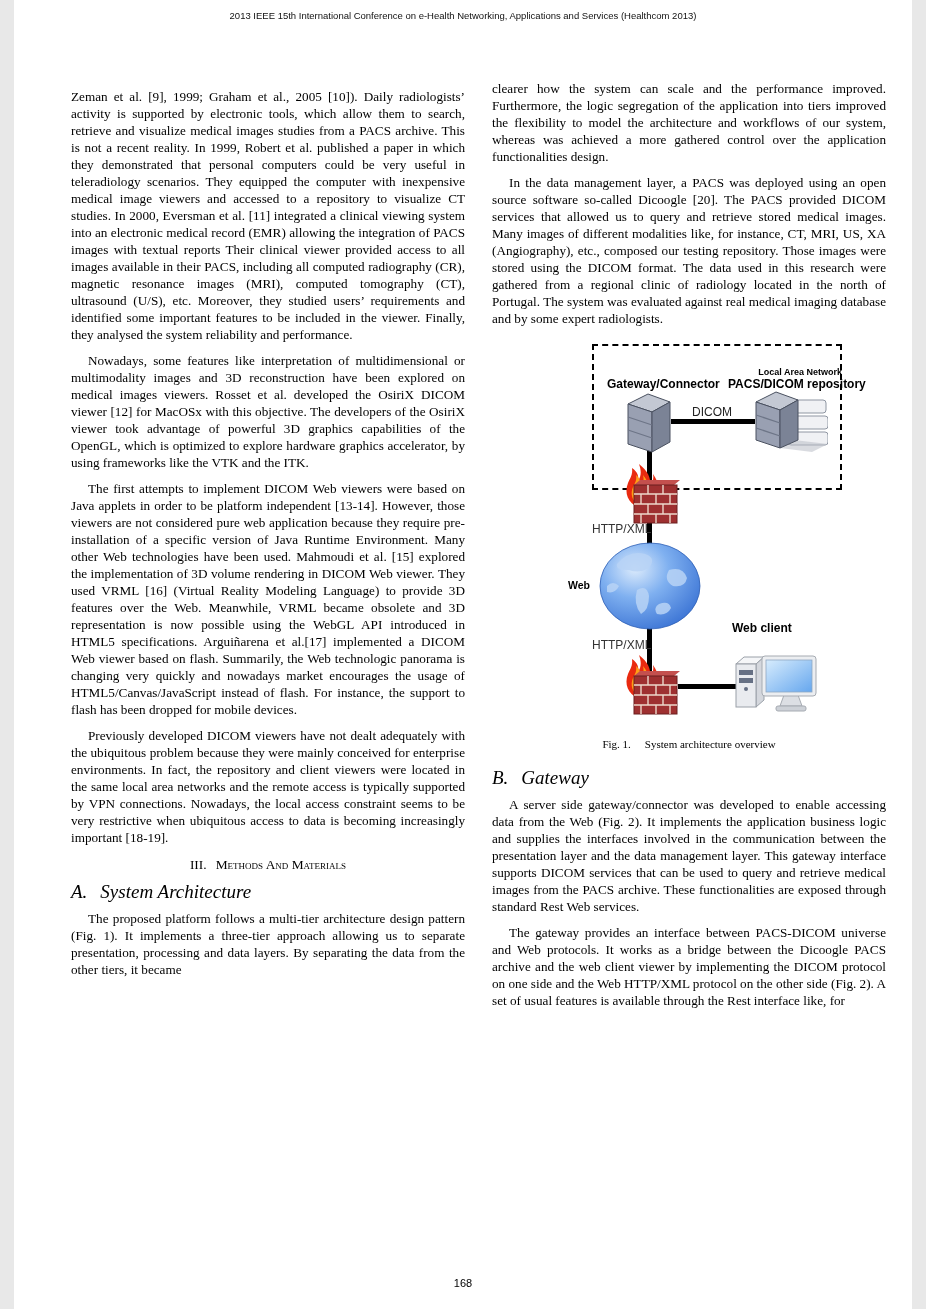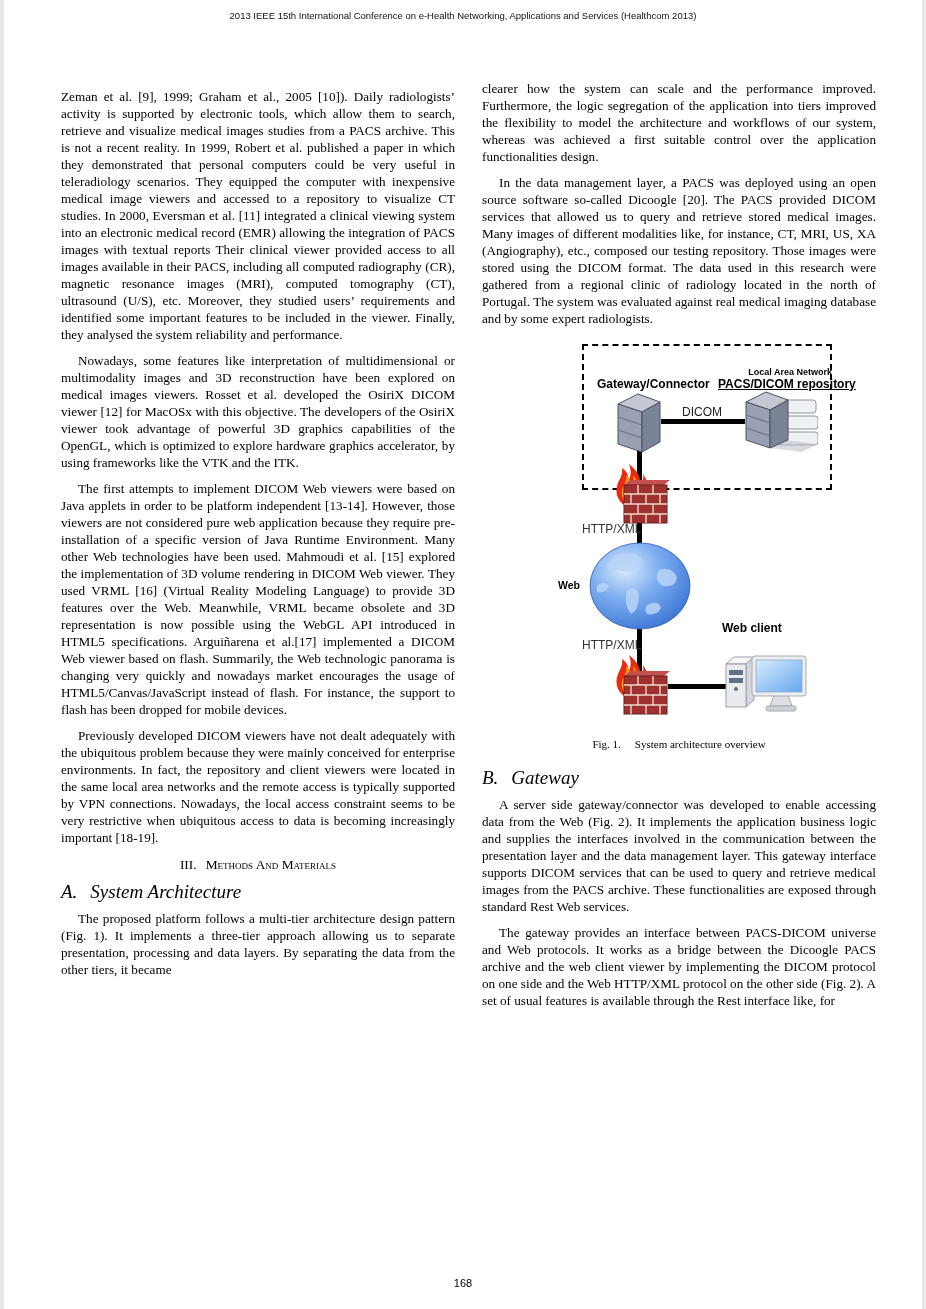--- a/index.html
+++ b/index.html
@@ -1,17 +1,17 @@
 <!DOCTYPE html>
 <html><head>
 <meta charset="utf-8">
 <style>
   html,body{margin:0;padding:0;background:#e8e8e8;}
   .page{position:relative;width:898px;height:1309px;background:#ffffff;margin:0 auto;
-        font-family:"Liberation Serif",serif;color:#000;overflow:hidden;padding-left:20px;}
+        font-family:"Liberation Serif",serif;color:#000;overflow:hidden;}
   .running-head{position:absolute;top:10px;left:0;width:100%;text-align:center;
         font-family:"Liberation Sans",sans-serif;font-size:9.5px;color:#111;}
   .col{position:absolute;top:80px;width:394px;font-size:13.2px;line-height:17px;
         text-align:justify;}
   .col-left{left:57px;margin-top:8px;}
   .col-right{left:478px;}
   p.body{margin:0 0 9px 0;text-indent:17px;}
   p.noindent{text-indent:0;}
   h3.sec{font-size:13.4px;font-weight:normal;text-align:center;margin:10px 0 10px;
         font-variant:small-caps;}
@@ -21,21 +21,21 @@
   h4.sub .sub-label{margin-right:13px;}
   
   .figure{position:relative;width:394px;height:392px;margin:4px 0 2px;}
   .lan-box{position:absolute;left:100px;top:8px;width:250px;height:146px;
         border:2px dashed #000;box-sizing:border-box;}
   .fig-label{position:absolute;font-family:"Liberation Sans",sans-serif;
         font-size:12px;font-weight:bold;color:#000;white-space:nowrap;}
   .fig-label.light{font-weight:normal;color:#333;}
   .lbl-lan{left:100px;top:28px;width:250px;text-align:right;font-size:9px;}
   .lbl-gateway{left:115px;top:40px;width:90px;text-align:center;}
-  .lbl-pacs{left:236px;top:40px;width:110px;text-align:center;text-decoration:underline;}
+  .lbl-pacs{left:236px;top:40px;width:110px;text-align:center;}
   .lbl-dicom{left:200px;top:68px;width:40px;text-align:center;font-weight:normal;color:#222;}
   .lbl-http1{left:100px;top:185px;}
   .lbl-web{left:76px;top:241px;font-size:10.5px;}
   .lbl-http2{left:100px;top:301px;}
   .lbl-webclient{left:240px;top:284px;width:80px;}
   .line{position:absolute;background:#000;}
   .hline1{left:179px;top:83px;width:84px;height:5px;}
   .vline1{left:155px;top:112px;width:5px;height:98px;}
   .vline2{left:155px;top:291px;width:5px;height:62px;}
   .hline2{left:186px;top:348px;width:64px;height:5px;}
@@ -62,21 +62,21 @@
     <p class="body noindent">Zeman et al. [9], 1999; Graham et al., 2005 [10]). Daily radiologists’ activity is supported by electronic tools, which allow them to search, retrieve and visualize medical images studies from a PACS archive. This is not a recent reality. In 1999, Robert et al. published a paper in which they demonstrated that personal computers could be very useful in teleradiology scenarios. They equipped the computer with inexpensive medical image viewers and accessed to a repository to visualize CT studies. In 2000, Eversman et al. [11] integrated a clinical viewing system into an electronic medical record (EMR) allowing the integration of PACS images with textual reports Their clinical viewer provided access to all images available in their PACS, including all computed radiography (CR), magnetic resonance images (MRI), computed tomography (CT), ultrasound (U/S), etc. Moreover, they studied users’ requirements and identified some important features to be included in the viewer. Finally, they analysed the system reliability and performance.</p>
     <p class="body">Nowadays, some features like interpretation of multidimensional or multimodality images and 3D reconstruction have been explored on medical images viewers. Rosset et al. developed the OsiriX DICOM viewer [12] for MacOSx with this objective. The developers of the OsiriX viewer took advantage of powerful 3D graphics capabilities of the OpenGL, which is optimized to explore hardware graphics accelerator, by using frameworks like the VTK and the ITK.</p>
     <p class="body">The first attempts to implement DICOM Web viewers were based on Java applets in order to be platform independent [13-14]. However, those viewers are not considered pure web application because they require pre-installation of a specific version of Java Runtime Environment. Many other Web technologies have been used. Mahmoudi et al. [15] explored the implementation of 3D volume rendering in DICOM Web viewer. They used VRML [16] (Virtual Reality Modeling Language) to provide 3D features over the Web. Meanwhile, VRML became obsolete and 3D representation is now possible using the WebGL API introduced in HTML5 specifications. Arguiñarena et al.[17] implemented a DICOM Web viewer based on flash. Summarily, the Web technologic panorama is changing very quickly and nowadays market encourages the usage of HTML5/Canvas/JavaScript instead of flash. For instance, the support to flash has been dropped for mobile devices.</p>
     <p class="body">Previously developed DICOM viewers have not dealt adequately with the ubiquitous problem because they were mainly conceived for enterprise environments. In fact, the repository and client viewers were located in the same local area networks and the remote access is typically supported by VPN connections.  Nowadays, the local access constraint seems to be very restrictive when ubiquitous access to data is becoming increasingly important [18-19].</p>
     <h3 class="sec"><span class="sec-num">III.</span><span>Methods And Materials</span></h3>
     <h4 class="sub"><span class="sub-label">A.</span><span>System Architecture</span></h4>
     <p class="body">The proposed platform follows a multi-tier architecture design pattern (Fig. 1). It implements a three-tier approach allowing us to separate presentation, processing and data layers. By separating the data from the other tiers, it became</p>
   </div>
 
   <div class="col col-right">
-    <p class="body noindent">clearer how the system can scale and the performance improved. Furthermore, the logic segregation of the application into tiers improved the flexibility to model the architecture and workflows of our system, whereas was achieved a first suitable control over the application functionalities design.</p>
+    <p class="body noindent">clearer how the system can scale and the performance improved. Furthermore, the logic segregation of the application into tiers improved the flexibility to model the architecture and workflows of our system, whereas was achieved a more gathered control over the application functionalities design.</p>
     <p class="body">In the data management layer, a PACS was deployed using an open source software so-called Dicoogle [20]. The PACS provided DICOM services that allowed us to query and retrieve stored medical images. Many images of different modalities like, for instance, CT, MRI, US, XA (Angiography), etc., composed our testing repository. Those images were stored using the DICOM format. The data used in this research were gathered from a regional clinic of radiology located in the north of Portugal. The system was evaluated against real medical imaging database and by some expert radiologists.</p>
 
     <div class="figure">
       <div class="lan-box"></div>
 
       <div class="line hline1"></div>
       <div class="line vline1"></div>
       <div class="line vline2"></div>
       <div class="line hline2"></div>
 

